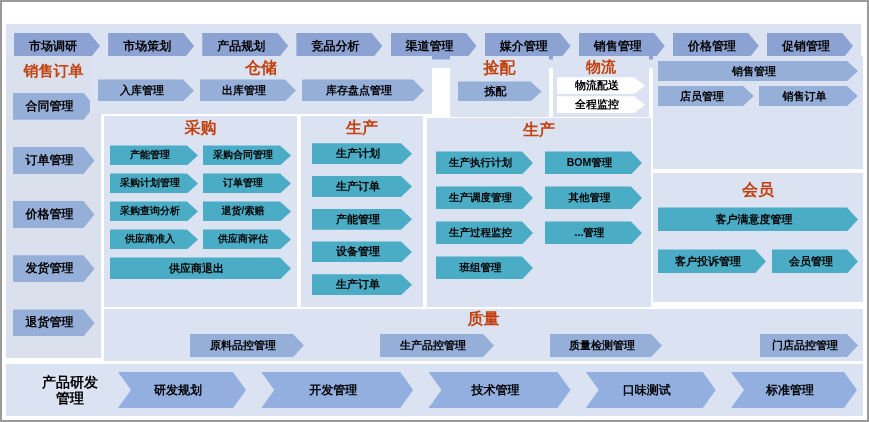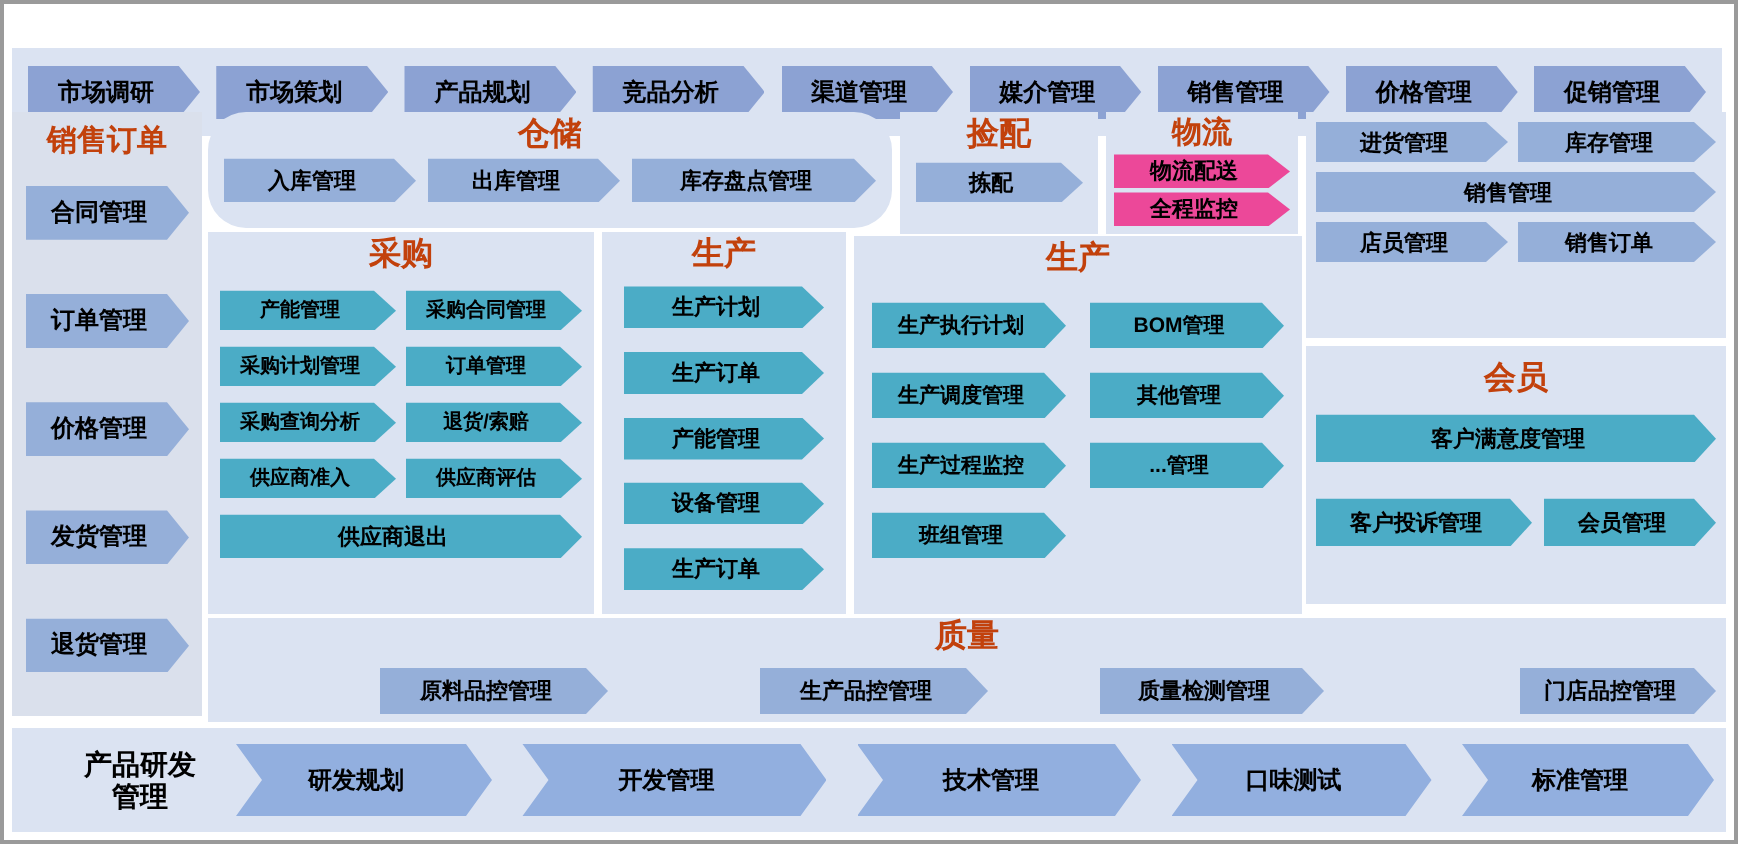--- a/index.html
+++ b/index.html
@@ -15,34 +15,34 @@
   .t15{font-size:15px;padding-top:2px;}
   .arrow{
     display:flex;align-items:center;justify-content:center;
     font-weight:bold;font-size:11px;color:#000;box-sizing:border-box;
     padding-right:8px;white-space:nowrap;
   }
   .pent{clip-path:polygon(0 0,calc(100% - 11px) 0,100% 50%,calc(100% - 11px) 100%,0 100%);}
   .chev{clip-path:polygon(0 0,calc(100% - 13px) 0,100% 50%,calc(100% - 13px) 100%,0 100%,13px 50%);}
   .slate{background:#95afd9;}
   .slate-dk{background:#8ca2d3;}
-  .slate-gr{background:#ec4899;}
+  .slate-gr{background:#ffffff;}
   .slate-lt{background:#92afdf;}
   .cyan{background:#4bacc6;}
   .row{display:flex;justify-content:space-between;align-items:center;}
   
   .band-top{left:4px;top:6px;width:855px;height:44px;display:flex;align-items:center;justify-content:space-between;padding:0 8px;box-sizing:border-box;margin-top:16px;}
   .band-top .arrow{width:86px;height:27px;font-size:12px;flex:0 0 auto;}
   
   .sidebar{left:4px;top:54px;width:95px;height:302px;display:flex;flex-direction:column;}
   .sidebar .ptitle{font-size:15px;padding-top:6px;}
   .sidebar .items{flex:1;display:flex;flex-direction:column;justify-content:space-around;align-items:center;padding-bottom:8px;}
   .sidebar .arrow{width:82px;height:27px;font-size:12px;}
   
-  .warehouse{left:102px;top:54px;width:342px;height:58px;border-radius:19px;}
+  .warehouse{left:88px;top:54px;width:342px;height:58px;}
   .warehouse .row{padding:2px 8px 0 8px;}
   .warehouse .arrow{height:22px;}
   
   .picking{left:448px;top:54px;width:99px;height:61px;}
   .picking .arrow{width:84px;height:20px;margin:4px auto 0 auto;}
   
   .logistics{left:551px;top:54px;width:96px;height:61px;}
   .logistics .arrow{width:88px;height:17px;margin:2px auto 0 auto;}
   
   .retail{left:651px;top:54px;width:210px;height:113px;}
@@ -118,24 +118,20 @@
   </div>
 
   <div class="panel logistics">
     <div class="ptitle t15">物流</div>
     <div class="arrow pent slate-gr">物流配送</div>
     <div class="arrow pent slate-gr">全程监控</div>
   </div>
 
   <div class="panel retail">
     <div class="row">
-      <div class="arrow pent slate" style="width:96px">进货管理</div>
-      <div class="arrow pent slate" style="width:99px">库存管理</div>
-    </div>
-    <div class="row">
       <div class="arrow pent slate" style="width:200px">销售管理</div>
     </div>
     <div class="row">
       <div class="arrow pent slate" style="width:96px">店员管理</div>
       <div class="arrow pent slate" style="width:99px">销售订单</div>
     </div>
   </div>
 
   <div class="panel procurement">
     <div class="ptitle t16">采购</div>

